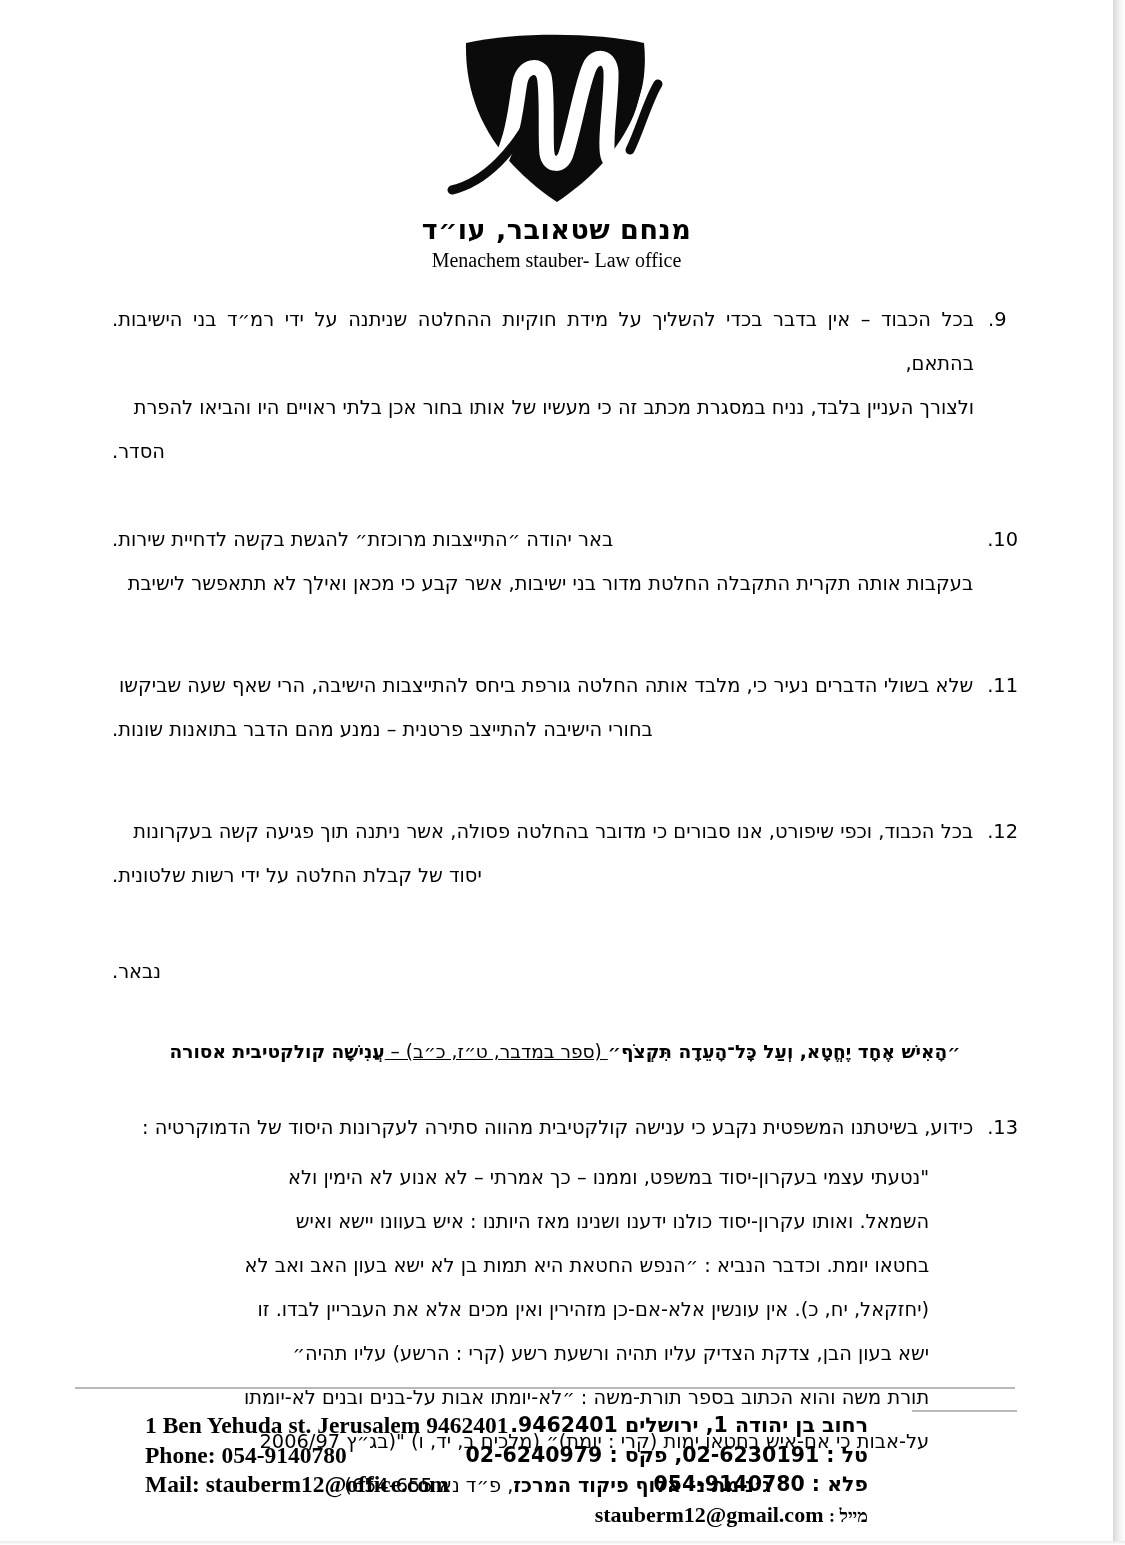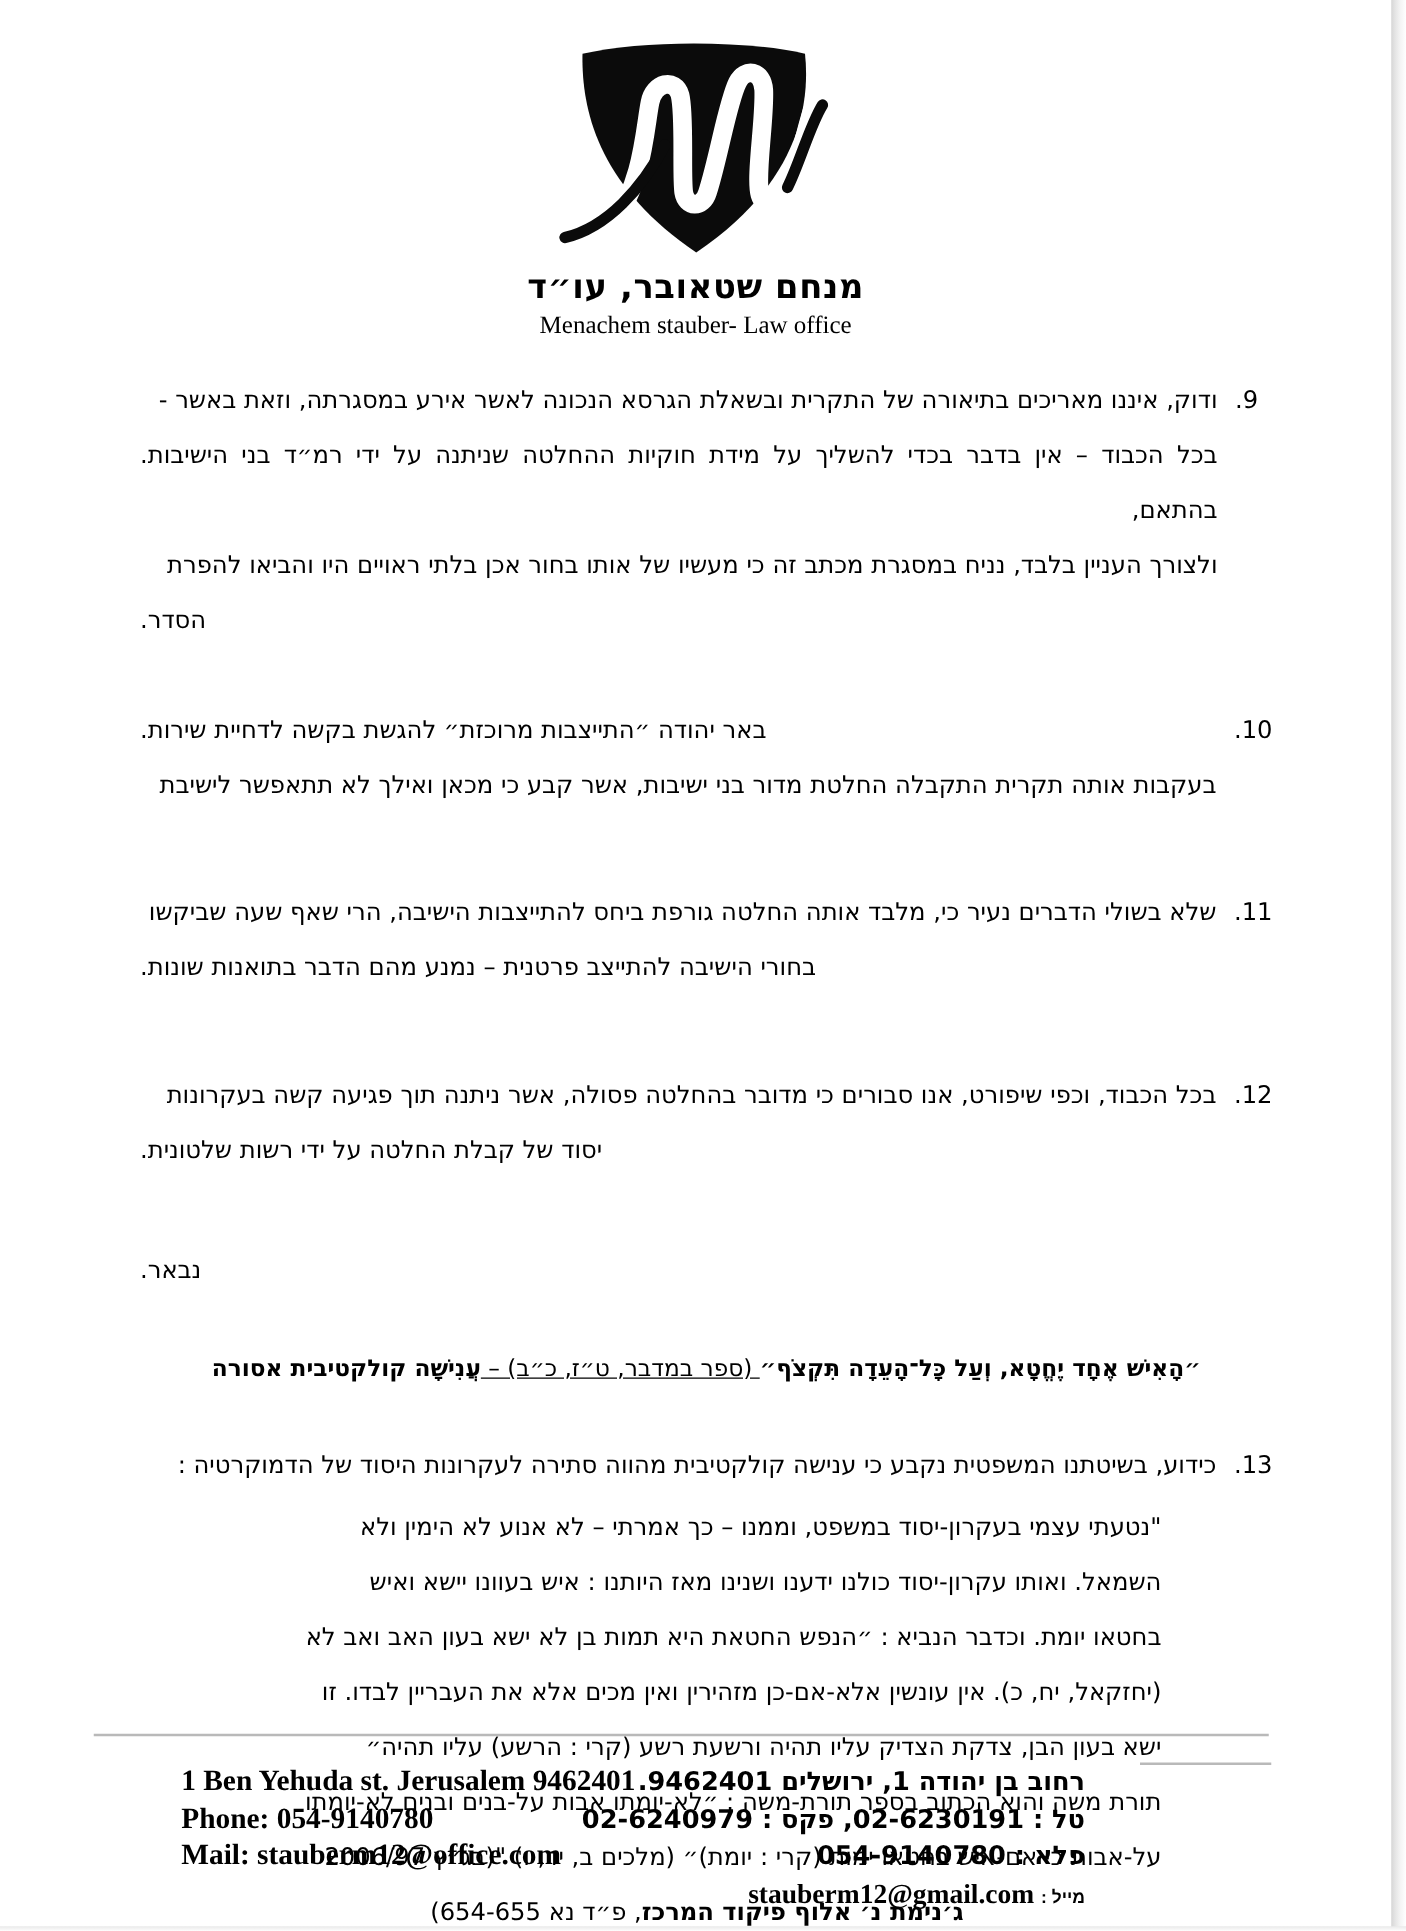--- a/index.html
+++ b/index.html
@@ -202,22 +202,22 @@
     font-weight: 700;
     font-size: 20.5px;
     line-height: 29.5px;
     white-space: nowrap;
   }
   .footer-he .mail-row {
     font-family: "Liberation Serif", "DejaVu Serif", serif;
     font-size: 22px;
   }
   .footer-he .mail-row .lbl {
-    font-family: Liberation Sans, sans-serif;
-    font-size: 14px;
+    font-family: Liberation Serif, serif;
+    font-size: 18px;
   }
 </style>
 </head>
 <body>
 
 <div class="page">
 
   <div class="letterhead">
 
     <svg class="logo-mark" viewBox="0 0 226 176" aria-hidden="true">
@@ -229,21 +229,20 @@
 
     <div class="firm-name-he">מנחם שטאובר, עו״ד</div>
     <div class="firm-name-en">Menachem stauber- Law office</div>
   </div>
 
   <div class="body-wrap">
 
     <div class="clause gap-lg">
       <div class="clause-num">9.</div>
       <div class="clause-body">
-        <p>ודוק, איננו מאריכים בתיאורה של התקרית ובשאלת הגרסא הנכונה לאשר אירע במסגרתה,  וזאת באשר  -</p>
         <p>בכל הכבוד – אין בדבר בכדי להשליך על מידת חוקיות ההחלטה שניתנה על ידי רמ״ד בני הישיבות. בהתאם,</p>
         <p>ולצורך העניין בלבד, נניח במסגרת מכתב זה כי מעשיו של אותו בחור אכן בלתי ראויים היו והביאו להפרת</p>
         <p style="text-align:left">הסדר.</p>
       </div>
     </div>
 
     <div class="clause gap-xl">
       <div class="clause-num">10.</div>
       <div class="clause-body">
         <p style="text-align:left">באר יהודה ״התייצבות מרוכזת״ להגשת בקשה לדחיית שירות.</p>

